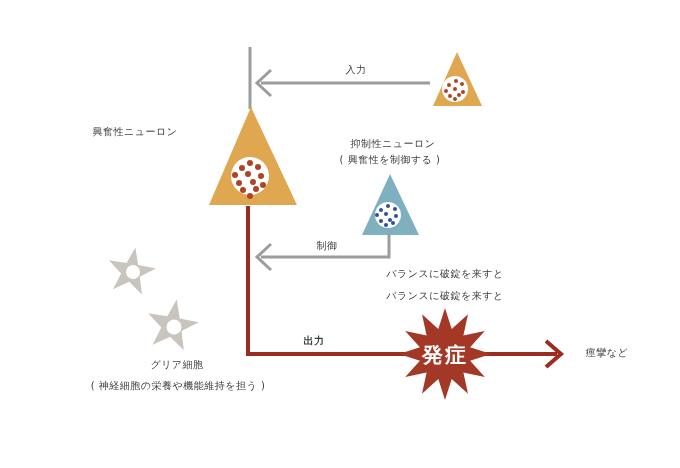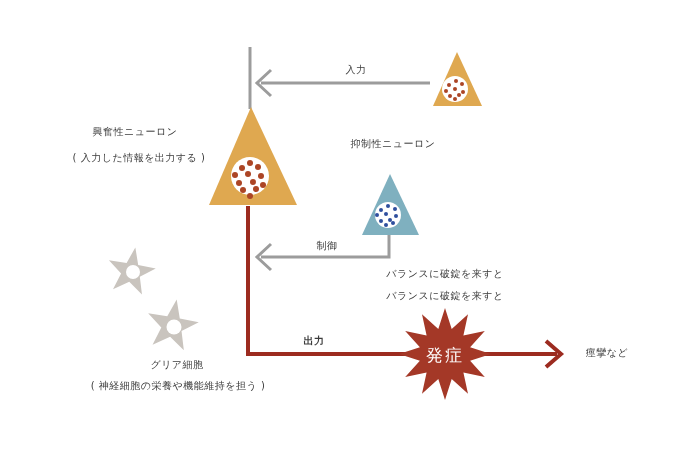--- a/index.html
+++ b/index.html
@@ -16,22 +16,22 @@
     position: absolute;
     transform: translate(-50%, -50%);
     white-space: nowrap;
     font-size: 10px;
     letter-spacing: 0.5px;
     color: #3d3d3d;
     line-height: 1;
   }
   .t.onset {
     color: #ffffff;
-    font-weight: normal;
-    font-size: 17px;
+    font-weight: bold;
+    font-size: 21px;
     letter-spacing: 2px;
   }
 </style>
 </head>
 <body>
 
 <div class="canvas">
 
   <svg width="680" height="468" viewBox="0 0 680 468">
 
@@ -104,23 +104,23 @@
       <path transform="translate(131,272) rotate(10) scale(25)" d="M0,-1 L0.235,-0.324 L0.951,-0.309 L0.380,0.124 L0.588,0.809 L0,0.4 L-0.588,0.809 L-0.380,0.124 L-0.951,-0.309 L-0.235,-0.324 Z"></path>
       <path transform="translate(172,326) rotate(10) scale(27)" d="M0,-1 L0.235,-0.324 L0.951,-0.309 L0.380,0.124 L0.588,0.809 L0,0.4 L-0.588,0.809 L-0.380,0.124 L-0.951,-0.309 L-0.235,-0.324 Z"></path>
     </g>
     <circle cx="133" cy="272" r="7" fill="#ffffff"></circle>
     <circle cx="174" cy="327" r="7.5" fill="#ffffff"></circle>
 
     <polygon fill="#a43827" points="445,308 451.7,328.9 468,314.2 463.4,335.6 484.8,331 470.1,347.3 491,354 470.1,360.7 484.8,377 463.4,372.4 468,393.8 451.7,379.1 445,400 438.3,379.1 422,393.8 426.6,372.4 405.2,377 419.9,360.7 399,354 419.9,347.3 405.2,331 426.6,335.6 422,314.2 438.3,328.9"></polygon>
   </svg>
 
   <div class="t" style="left:135px; top:132px;text-align:center;">興奮性ニューロン</div>
-  <div class="t" style="left:139px; top:158px;">( 入力した情報を出力する )</div>
 
   <div class="t" style="left:393px; top:136px;margin-top:8px;">抑制性ニューロン</div>
+  <div class="t" style="left:390px; top:160px;">( 興奮性を制御する )</div>
 
   <div class="t" style="left:356px; top:70px;">入力</div>
   <div class="t" style="left:327px; top:246px;">制御</div>
   <div class="t" style="left:314px; top:341px;font-weight:bold;">出力</div>
 
   <div class="t" style="left:445px; top:274px;">バランスに破錠を来すと</div>
   <div class="t" style="left:445px; top:296px;">バランスに破錠を来すと</div>
 
   <div class="t" style="left:177px; top:365px;">グリア細胞</div>
   <div class="t" style="left:178px; top:386px;">( 神経細胞の栄養や機能維持を担う )</div>

